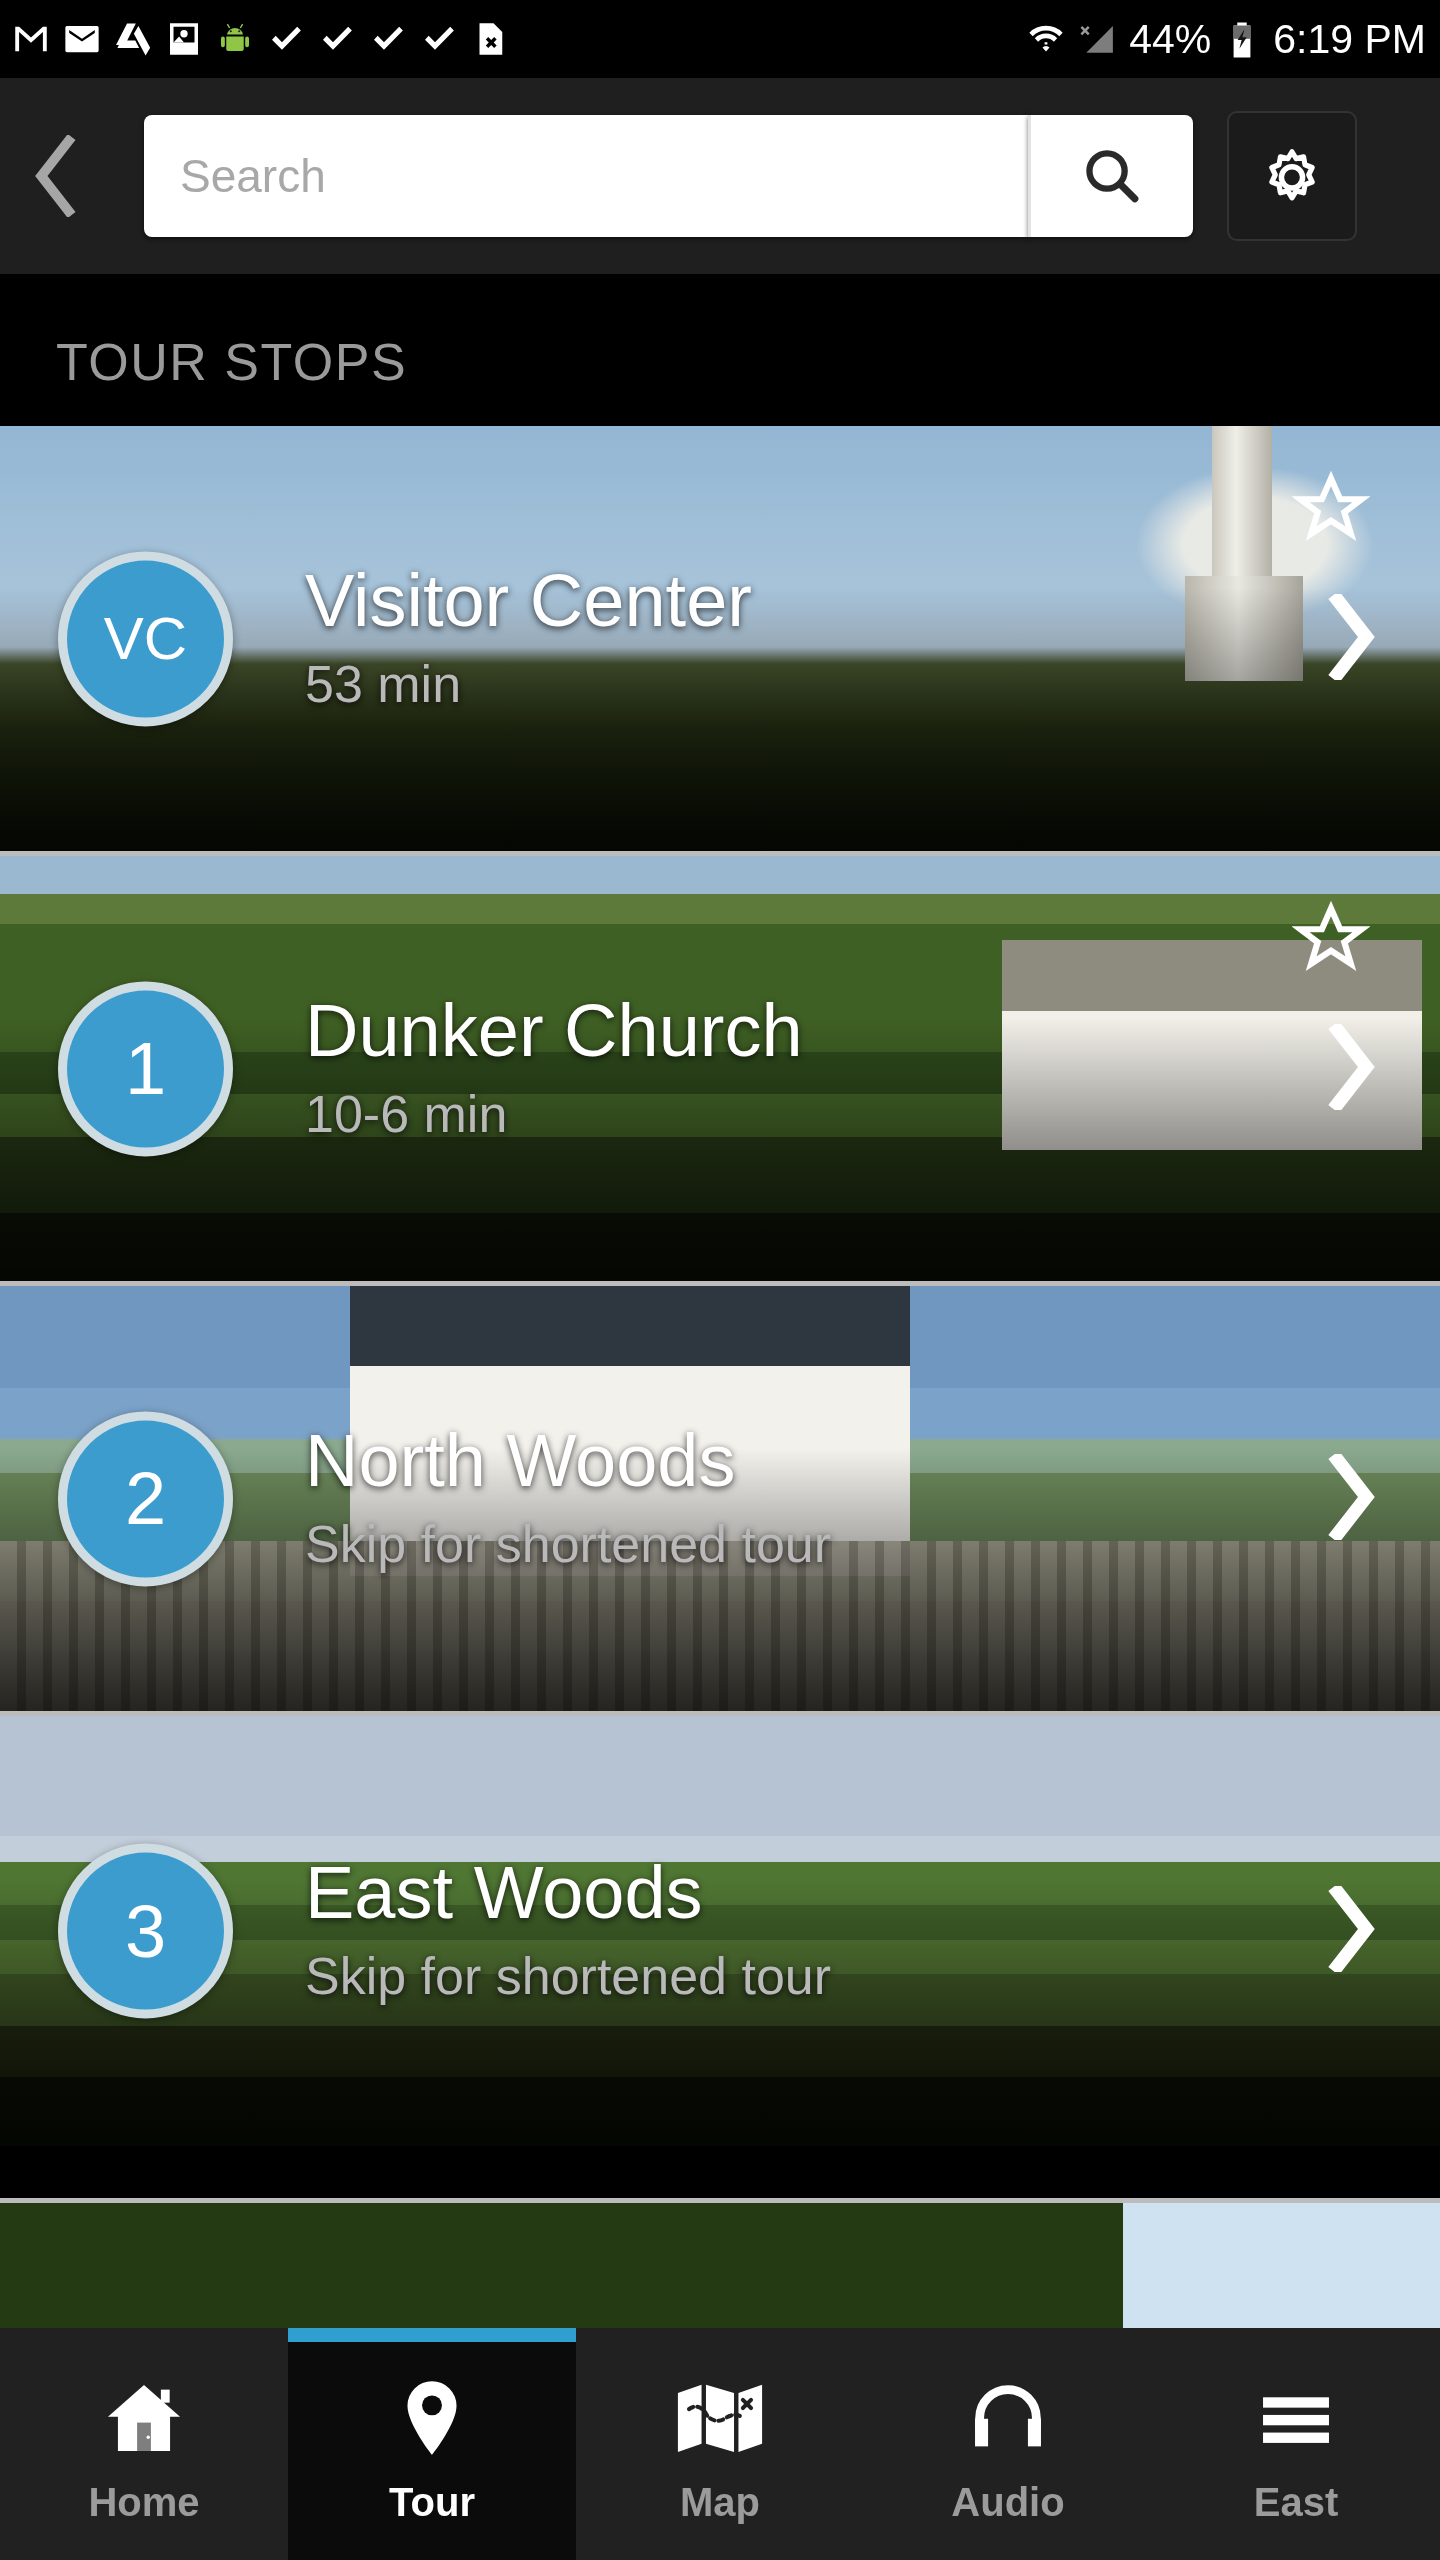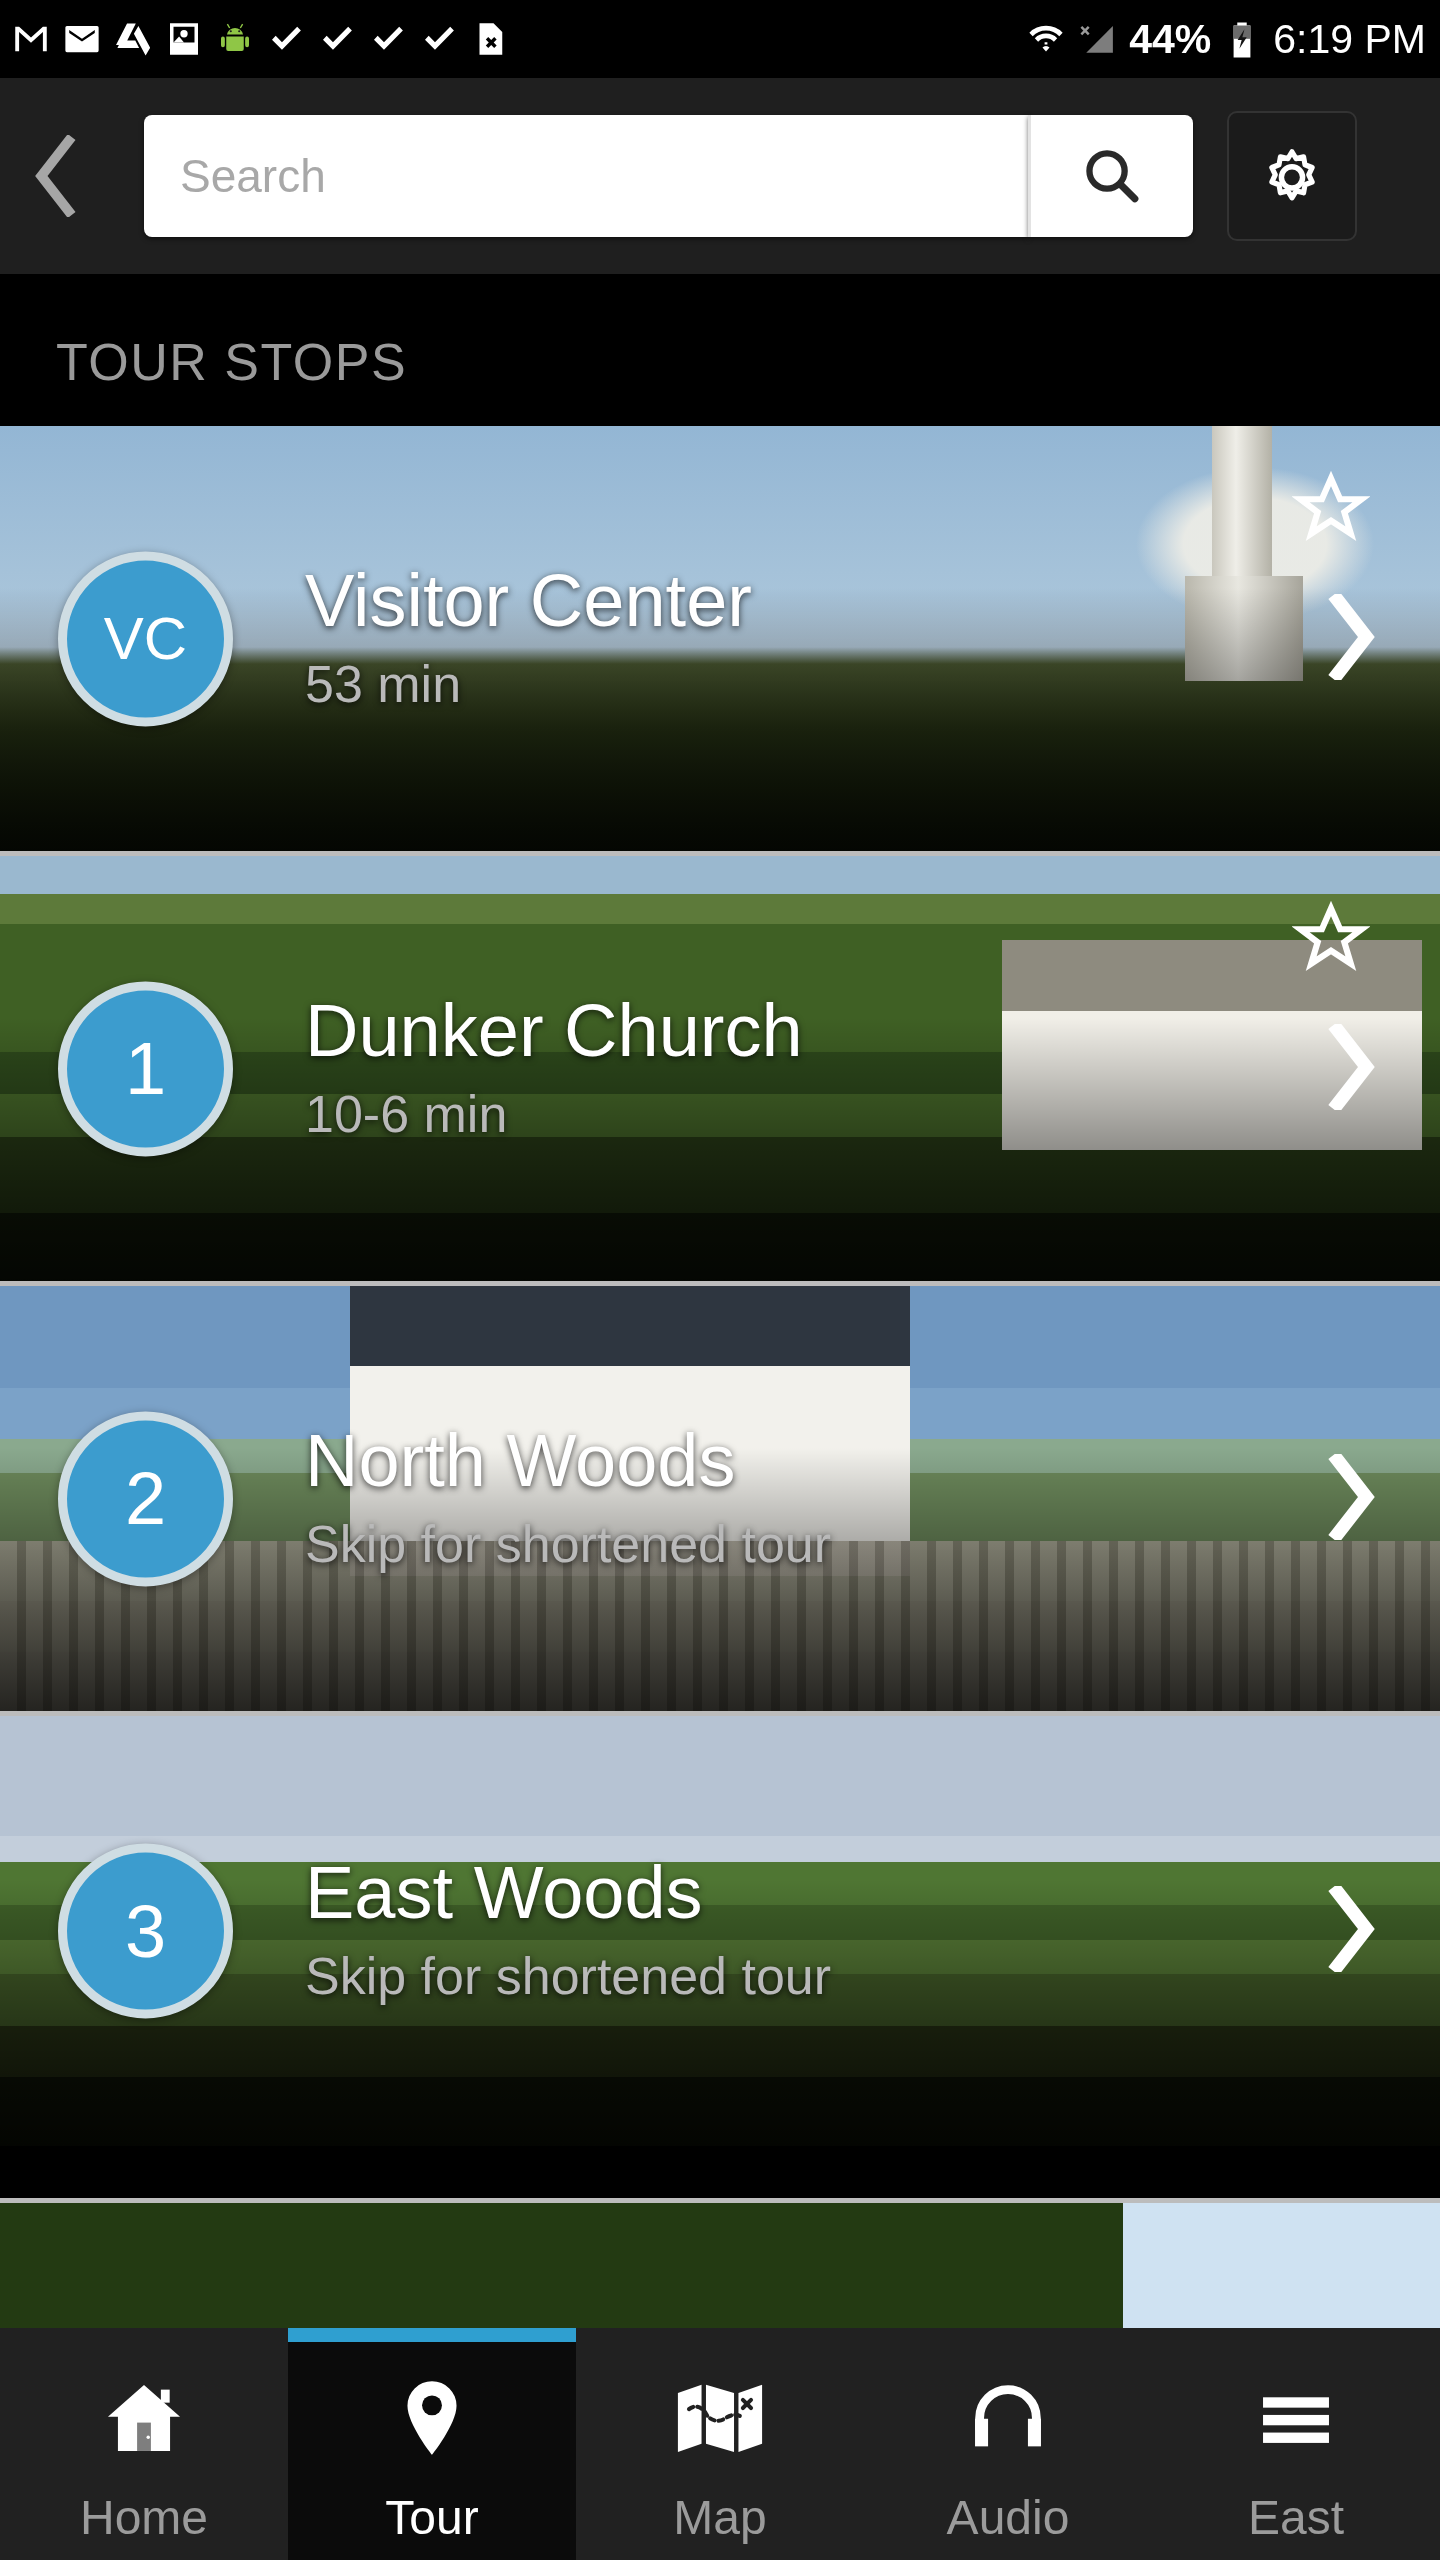--- a/index.html
+++ b/index.html
@@ -13,21 +13,21 @@
 
   
   .statusbar {
     position:absolute; top:0; left:0; width:1440px; height:78px;
     background:#000; display:flex; align-items:center;
     padding:0 14px 0 10px;
   }
   .sb-left { display:flex; align-items:center; gap:9px; flex:1; }
   .sb-right { display:flex; align-items:center; gap:10px; }
   .sb-ico { width:42px; height:42px; display:block; }
-  .sb-text { color:#fff; font-size:41px; font-weight:700; letter-spacing:0px;
+  .sb-text { color:#fff; font-size:41px; font-weight:400; letter-spacing:0px;
              line-height:1; white-space:nowrap; }
   .sb-time { color:#fff; font-size:41px; font-weight:400; white-space:nowrap; }
 
   
   .toolbar {
     position:absolute; top:78px; left:0; width:1440px; height:196px;
     background:#1f1f1f; display:flex; align-items:center;
   }
   .back-btn {
     width:110px; height:196px; display:flex; align-items:center;
@@ -172,21 +172,21 @@
     position:absolute; bottom:0; left:0; width:1440px; height:232px;
     background:#212121; display:flex;
   }
   .tab {
     flex:1 1 0; position:relative;
     display:flex; flex-direction:column; align-items:center;
     justify-content:flex-start; padding-top:42px; cursor:pointer;
   }
   .tab .tab-icon { height:96px; display:flex; align-items:center; justify-content:center; }
   .tab .tab-label {
-    margin-top:24px; font-size:48px; color:#9b9b9b; font-weight:400;
+    margin-top:14px; font-size:40px; color:#9b9b9b; font-weight:700;
   }
   .tab.active { background:#0b0b0b; }
   .tab.active .tab-label { color:#fff; }
   .tab.active::before {
     content:""; position:absolute; top:0; left:0; right:0; height:14px;
     background:#2f9fd0;
   }
 </style>
 </head>
 <body>

